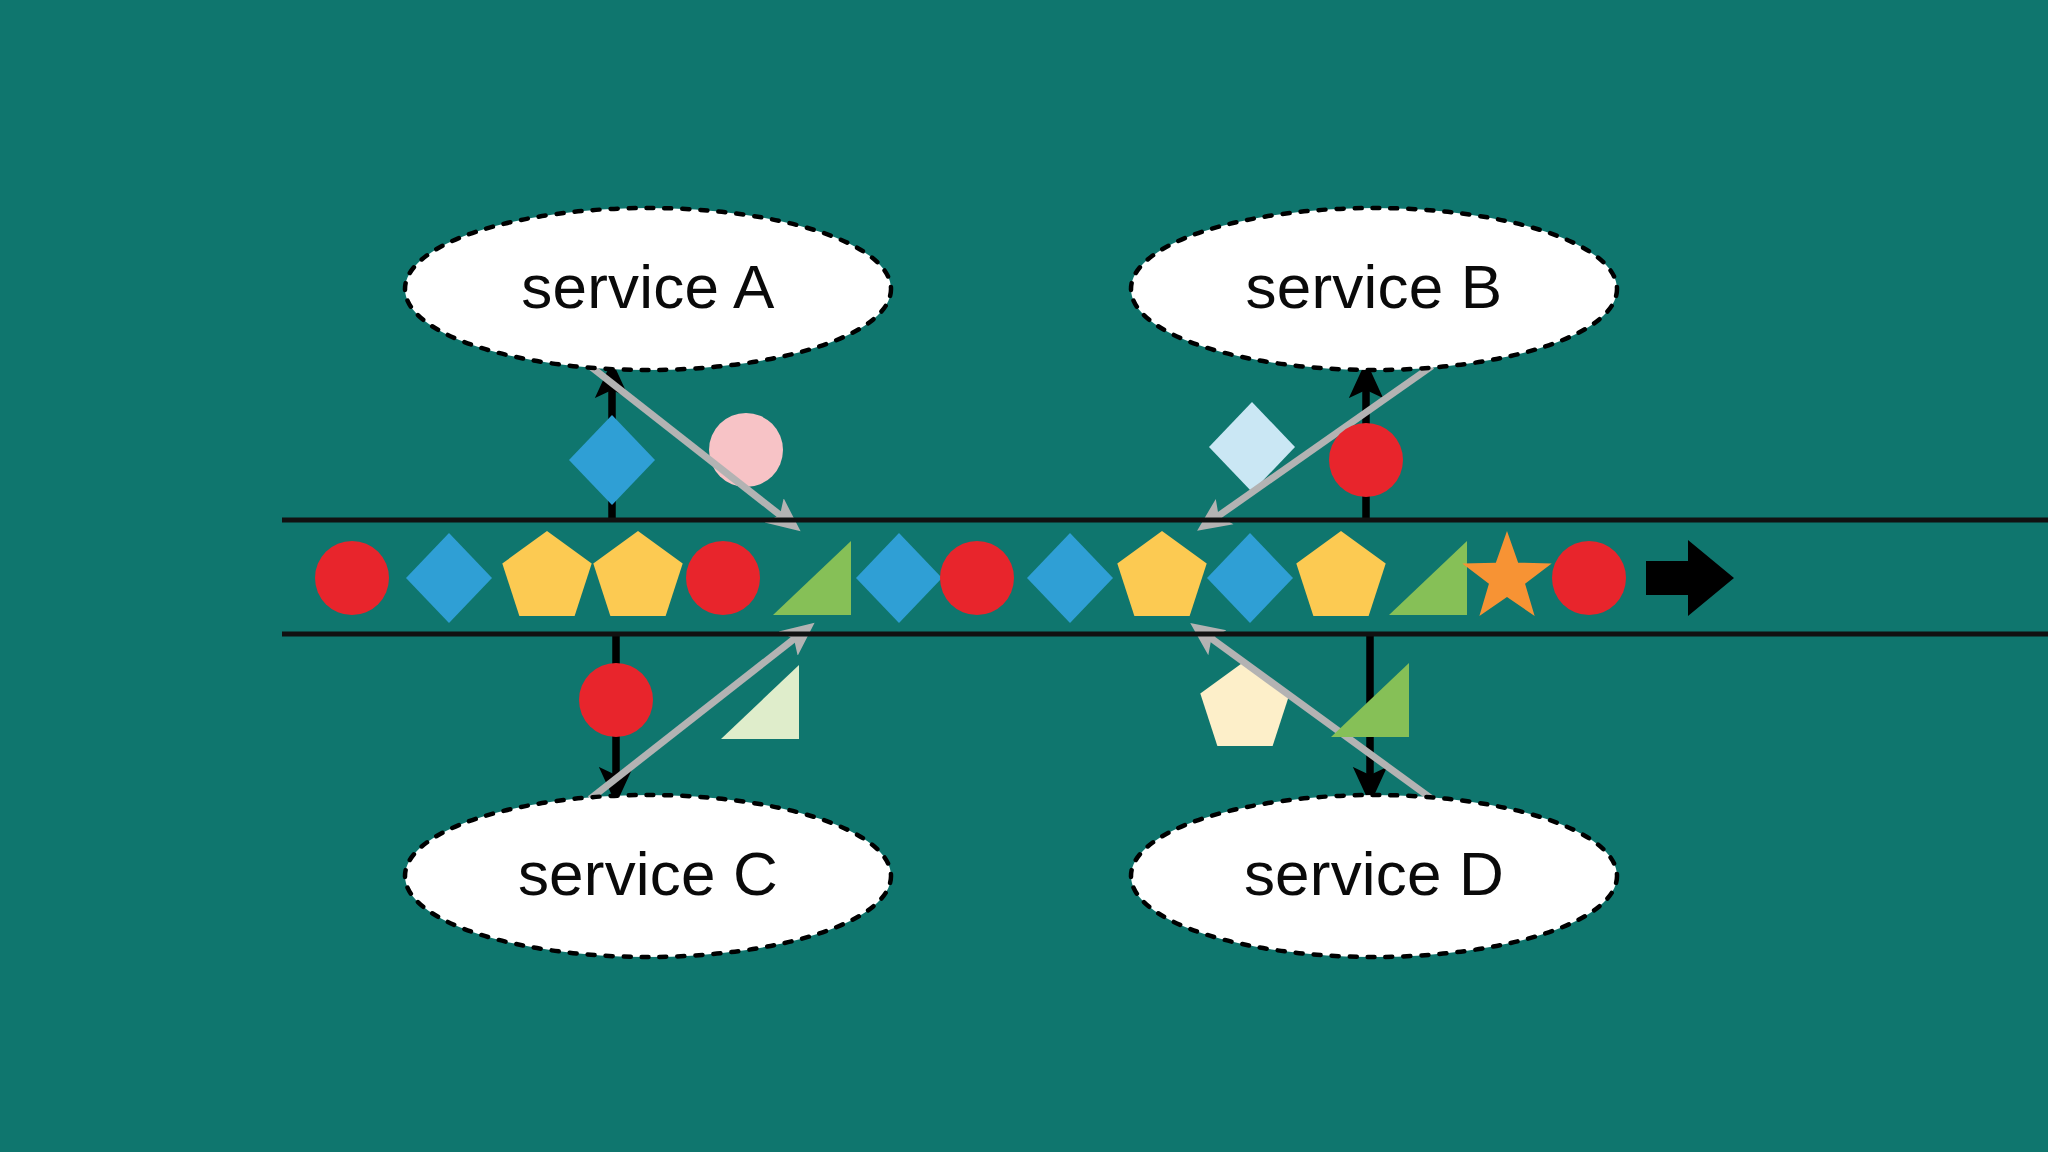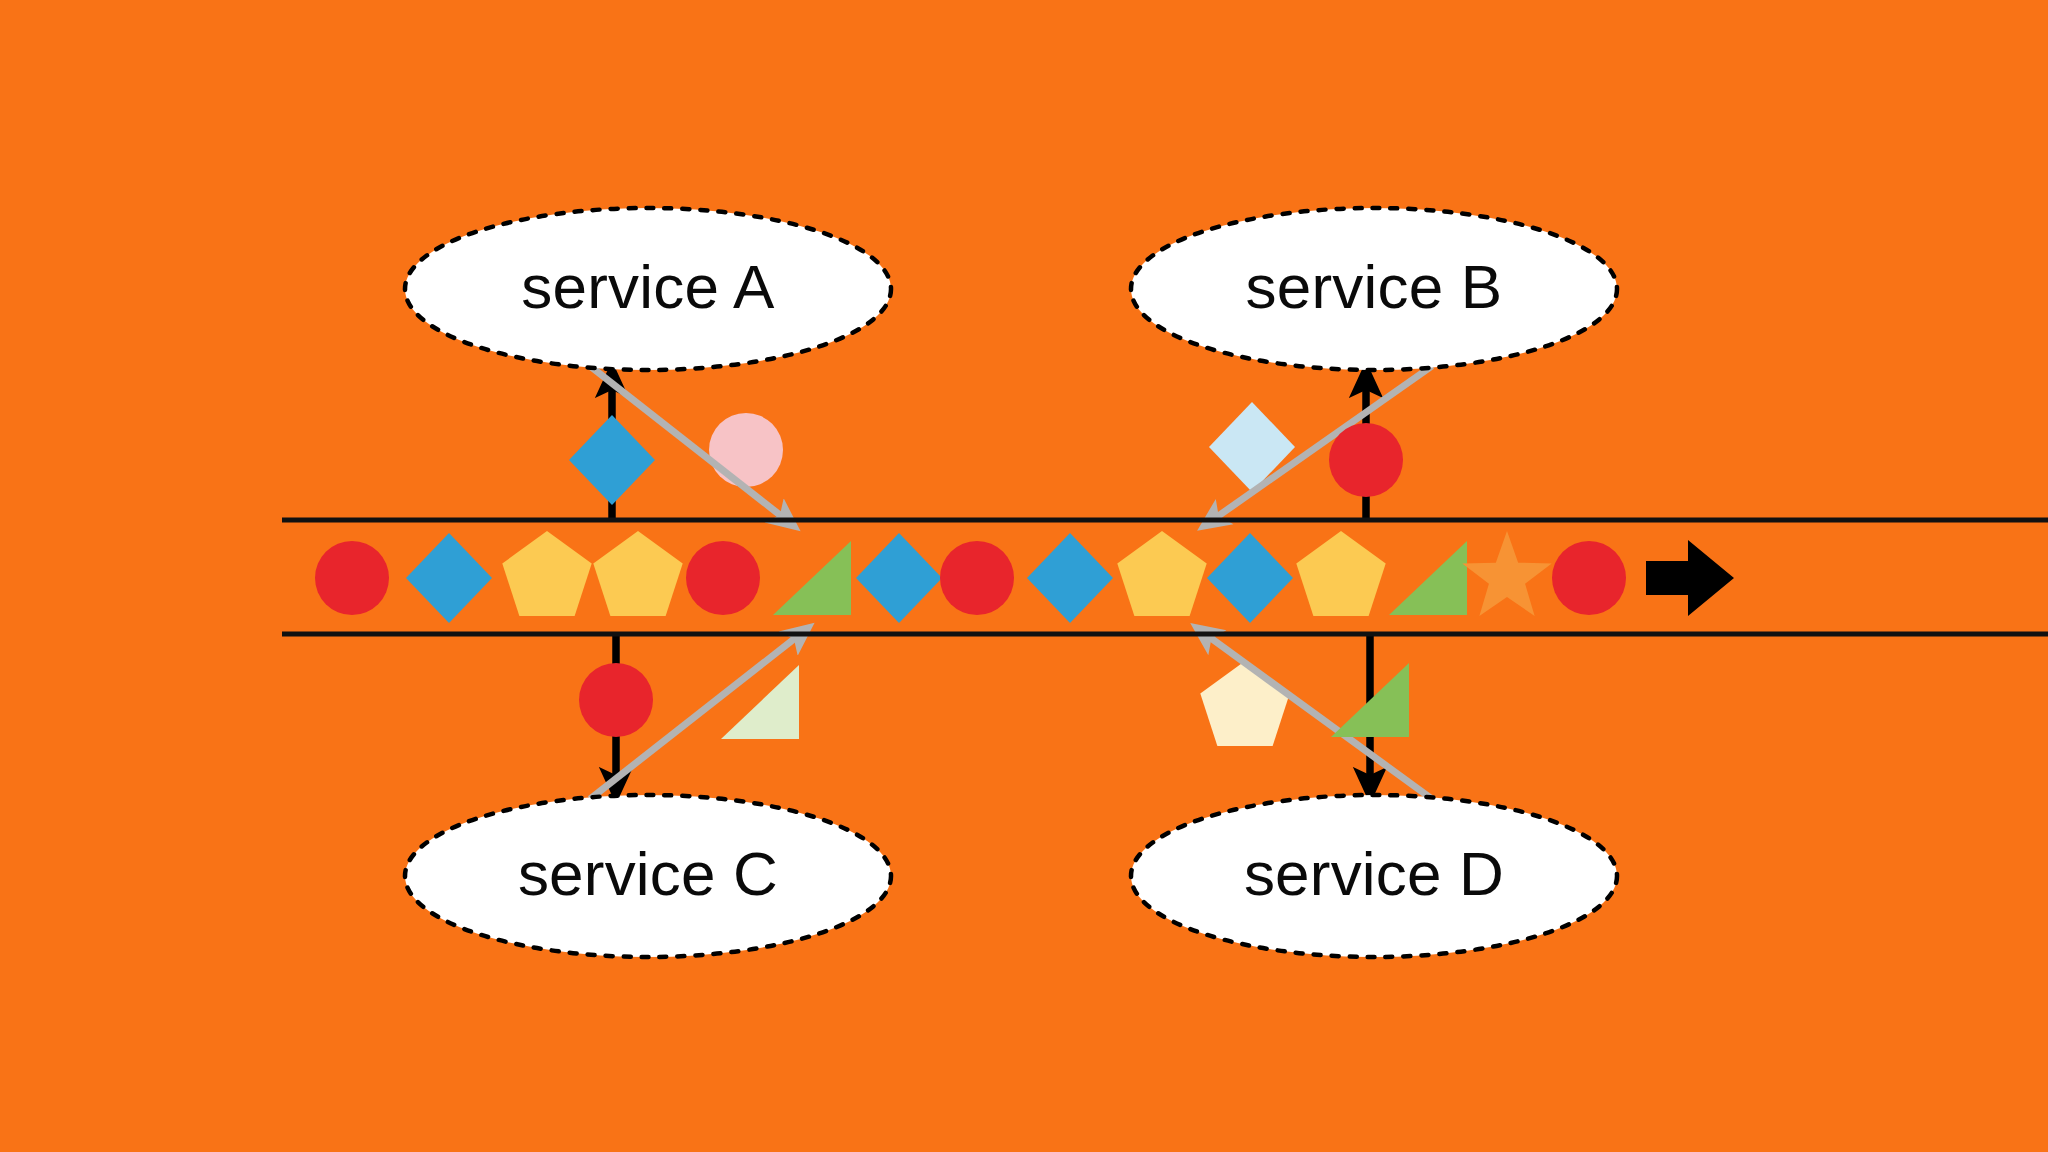--- a/index.html
+++ b/index.html
@@ -10,21 +10,21 @@
   body {
     width: 2048px;
     height: 1152px;
     overflow: hidden;
     font-family: "Liberation Sans", sans-serif;
   }
   #canvas {
     position: relative;
     width: 2048px;
     height: 1152px;
-    background: #f97316;
+    background: #0f766e;
   }
   #diagram {
     position: absolute;
     left: 0;
     top: 0;
     width: 2048px;
     height: 1152px;
     display: block;
   }
   .svc-label {

